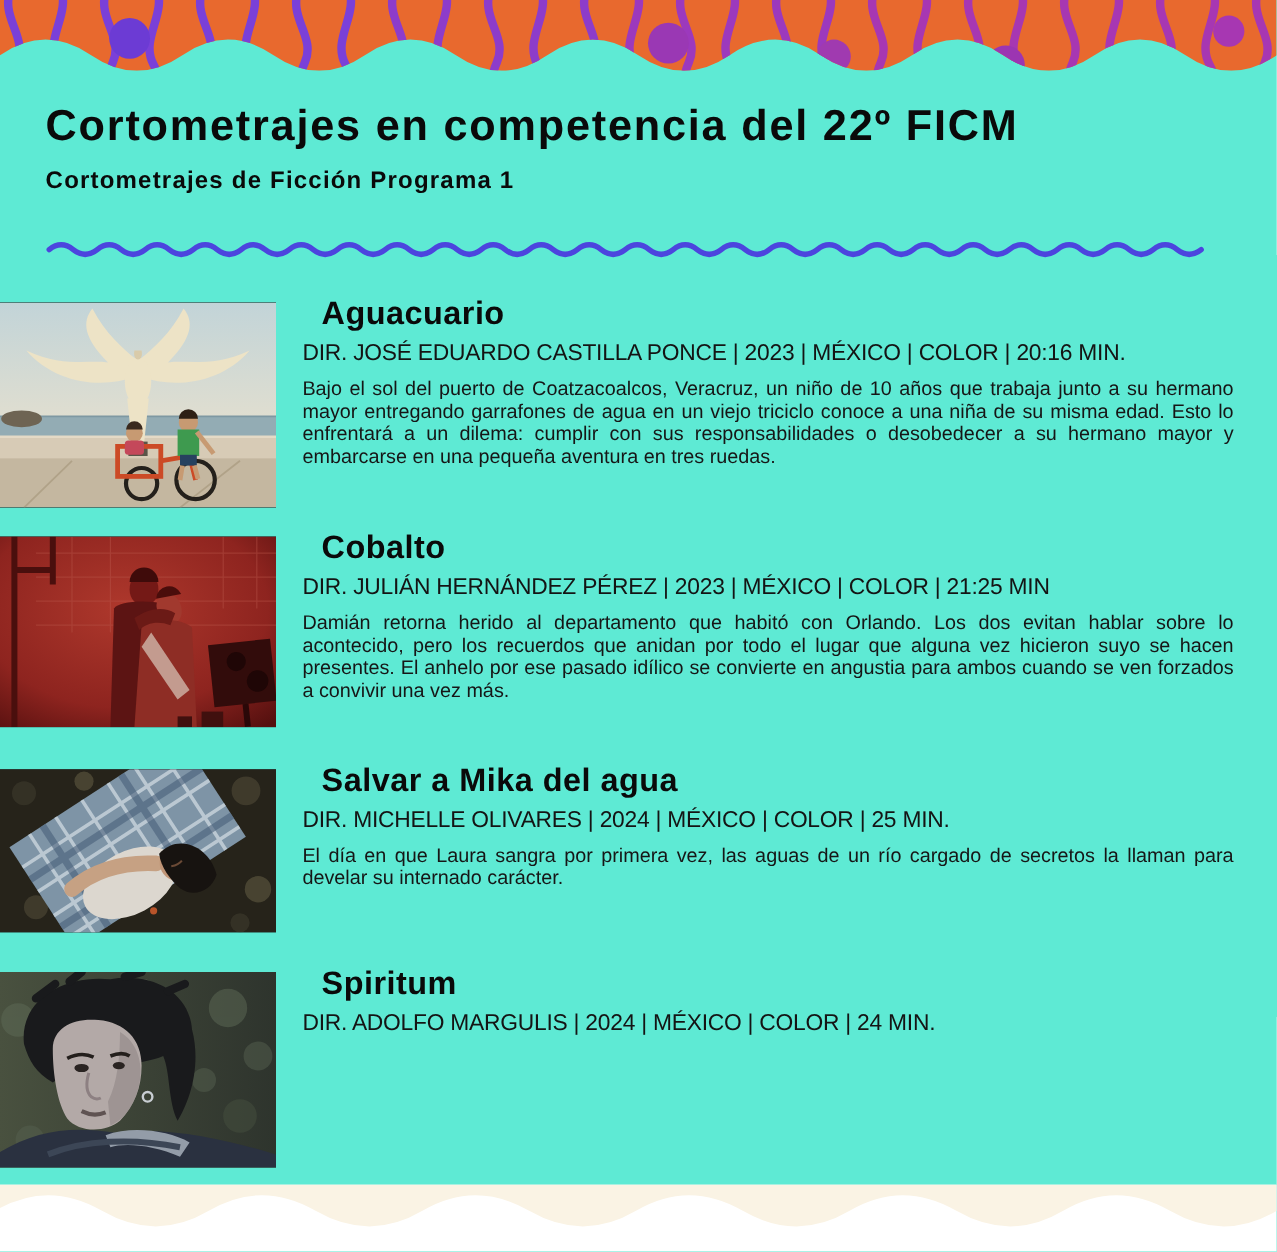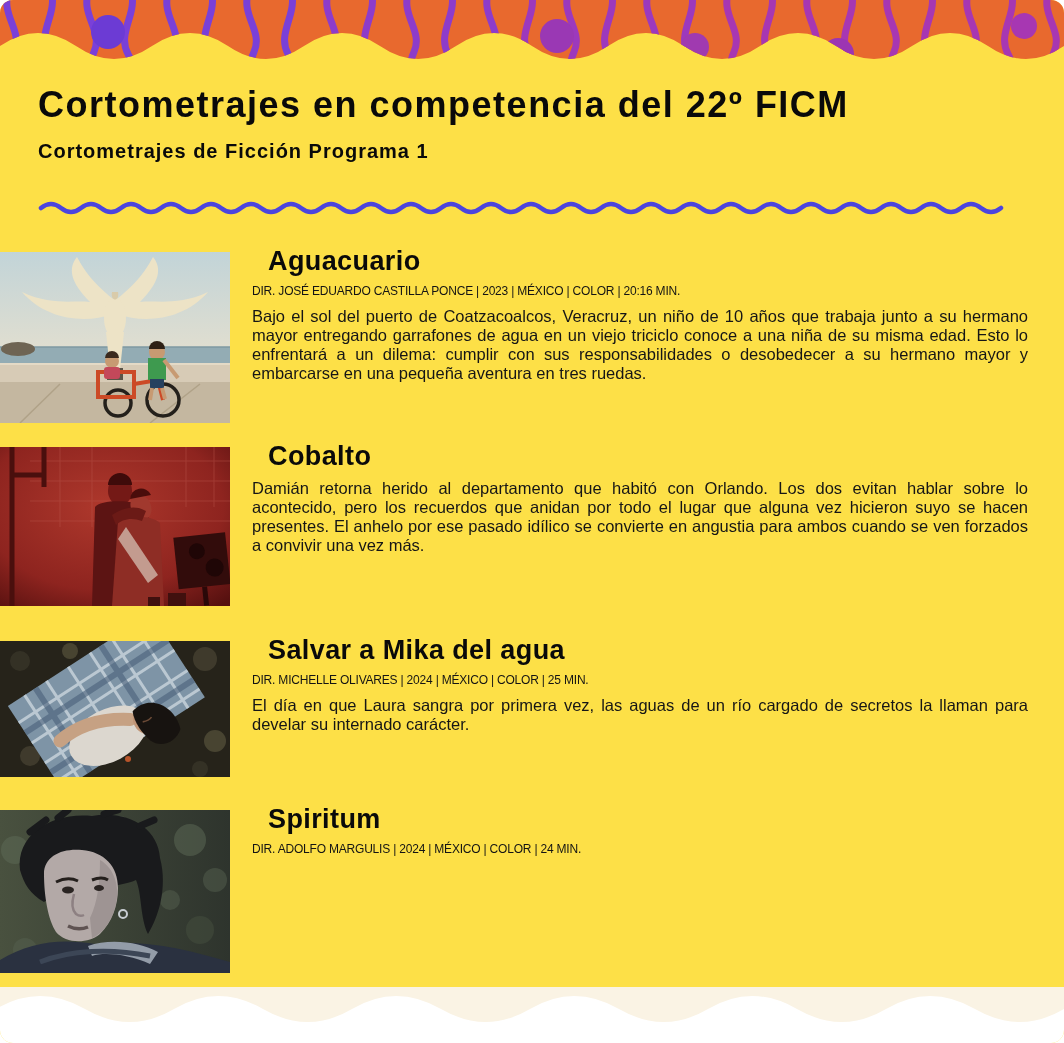--- a/index.html
+++ b/index.html
@@ -1,38 +1,38 @@
 <!DOCTYPE html>
 <html lang="es"><head>
 <meta charset="utf-8">
 <style>
   html,body{margin:0;padding:0;}
   body{background:#ffffff;font-family:"Liberation Sans","DejaVu Sans",sans-serif;}
-  .page{position:relative;width:1064px;height:1043px;background:#fde047;overflow:hidden;margin:0 auto;border-radius:13px;}
+  .page{position:relative;width:1064px;height:1043px;background:#5eead4;overflow:hidden;margin:0 auto;}
 
   
   .hdr{position:absolute;top:0;left:0;width:1064px;height:72px;}
 
   
   .page-title{position:absolute;left:38px;top:84px;margin:0;font-size:36px;font-weight:800;
     letter-spacing:1.5px;color:#0a0a0a;white-space:nowrap;}
   .page-subtitle{position:absolute;left:38px;top:140px;margin:0;font-size:20px;font-weight:700;
     letter-spacing:1px;color:#0a0a0a;white-space:nowrap;}
 
   .divider{position:absolute;left:38px;top:198px;width:988px;height:18px;}
 
   
   .film{position:absolute;left:0;width:1064px;}
   .f1{top:252px;} .f2{top:447px;} .f3{top:641px;} .f4{top:810px;}
   .thumb{position:absolute;left:0;top:0;margin:0;width:230px;overflow:hidden;background:#222;}
   .f1 .thumb{height:171px;} .f2 .thumb{height:159px;} .f3 .thumb{height:136px;} .f4 .thumb{height:163px;}
   .thumb svg{display:block;}
   .info{position:absolute;left:252px;top:-6px;width:776px;}
   .film-title{margin:0 0 7px 16px;font-size:27px;font-weight:800;letter-spacing:.4px;color:#0a0a0a;}
-  .meta{margin:0 0 9px 0;font-size:12px;font-weight:400;letter-spacing:-.2px;color:#141414;white-space:nowrap;}
+  .meta{margin:0 0 9px 0;font-size:19px;font-weight:400;letter-spacing:-.2px;color:#141414;white-space:nowrap;}
   .award{margin:-2px 0 8px 0;font-size:14.5px;font-weight:800;letter-spacing:-.1px;color:#5A50E6;white-space:nowrap;}
   .desc{margin:0;font-size:16.5px;line-height:19px;color:#161616;text-align:justify;}
 
   
   .foot{position:absolute;left:0;bottom:0;width:1064px;height:56px;}
 </style>
 </head>
 <body>
 
 <div class="page">
@@ -186,20 +186,21 @@
           <circle cx="198" cy="104" r="8" fill="#1F0606"></circle>
           <circle cx="214" cy="122" r="9" fill="#1F0606"></circle>
           <line x1="202" y1="140" x2="202" y2="159" stroke="#2A0808" stroke-width="5"></line>
         </g>
         <rect x="168" y="146" width="18" height="13" fill="#40100E"></rect>
         <rect x="148" y="150" width="12" height="9" fill="#40100E"></rect>
       </svg>
     </figure>
     <div class="info">
       <h3 class="film-title">Cobalto</h3>
+      <p class="meta">DIR. JULIÁN HERNÁNDEZ PÉREZ | 2023 | MÉXICO | COLOR | 21:25 MIN</p>
       <p class="desc">Damián retorna herido al departamento que habitó con Orlando. Los dos evitan hablar sobre lo acontecido, pero los recuerdos que anidan por todo el lugar que alguna vez hicieron suyo se hacen presentes. El anhelo por ese pasado idílico se convierte en angustia para ambos cuando se ven forzados a convivir una vez más.</p>
     </div>
   </article>
 
   <article class="film f3">
     <figure class="thumb">
       <svg width="230" height="136" viewBox="0 0 230 136">
         <rect width="230" height="136" fill="#26231A"></rect>
         <g opacity="0.7">
           <circle cx="20" cy="20" r="10" fill="#3B382B"></circle>

